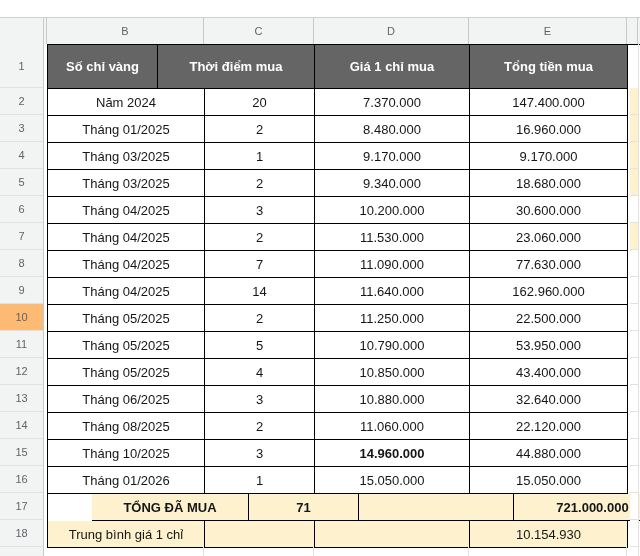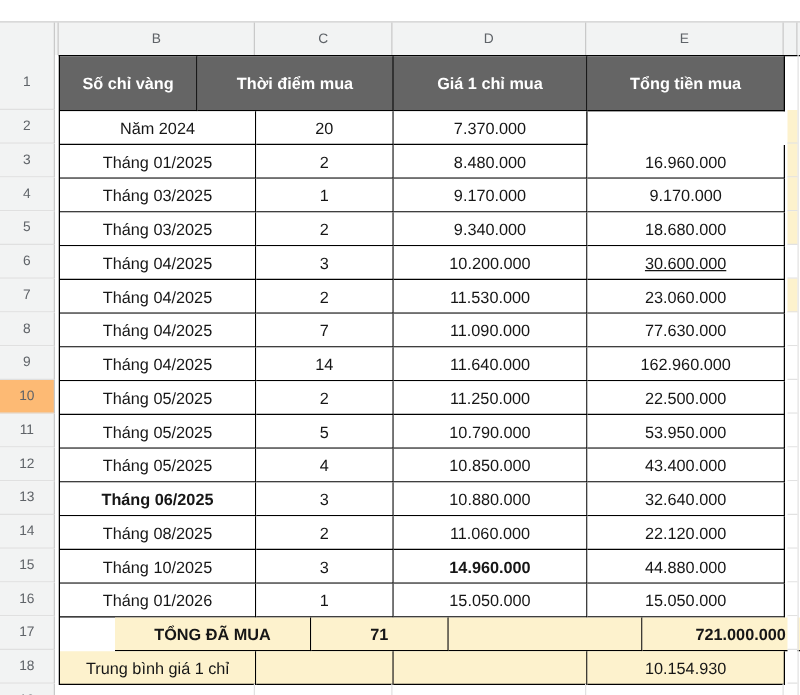--- a/index.html
+++ b/index.html
@@ -55,20 +55,21 @@
       <div style="display: flex; height: 44px;">
         <div class="tcell" style="width: 110px; height: 100%; border-right: 1.5px solid rgb(0, 0, 0); border-bottom: 1.5px solid rgb(0, 0, 0); background: rgb(101, 101, 101); color: rgb(255, 255, 255); font-weight: bold;">Số chỉ vàng</div>
         <div class="tcell" style="width: 157px; height: 100%; border-right: 1.5px solid rgb(0, 0, 0); border-bottom: 1.5px solid rgb(0, 0, 0); background: rgb(101, 101, 101); color: rgb(255, 255, 255); font-weight: bold;">Thời điểm mua</div>
         <div class="tcell" style="width: 155px; height: 100%; border-right: 1.5px solid rgb(0, 0, 0); border-bottom: 1.5px solid rgb(0, 0, 0); background: rgb(101, 101, 101); color: rgb(255, 255, 255); font-weight: bold;">Giá 1 chỉ mua</div>
         <div class="tcell" style="width: 158px; height: 100%; border-right: 1.5px solid rgb(0, 0, 0); border-bottom: 1.5px solid rgb(0, 0, 0); background: rgb(101, 101, 101); color: rgb(255, 255, 255); font-weight: bold;">Tổng tiền mua</div>
       </div>
       <div style="display: flex; height: 27px;">
         <div class="tcell" style="width: 157px; height: 100%; border-right: 1.5px solid rgb(0, 0, 0); border-bottom: 1.5px solid rgb(0, 0, 0); background: rgb(255, 255, 255); color: rgb(22, 22, 22); font-weight: normal;">Năm 2024</div>
         <div class="tcell" style="width: 110px; height: 100%; border-right: 1.5px solid rgb(0, 0, 0); border-bottom: 1.5px solid rgb(0, 0, 0); background: rgb(255, 255, 255); color: rgb(22, 22, 22); font-weight: normal;">20</div>
         <div class="tcell" style="width: 155px; height: 100%; border-right: 1.5px solid rgb(0, 0, 0); border-bottom: 1.5px solid rgb(0, 0, 0); background: rgb(255, 255, 255); color: rgb(22, 22, 22); font-weight: normal;">7.370.000</div>
+        <div class="tcell" style="width: 158px; height: 100%; border-right: 1.5px solid rgb(0, 0, 0); border-bottom: 1.5px solid rgb(0, 0, 0); background: rgb(255, 255, 255); color: rgb(22, 22, 22); font-weight: normal;">147.400.000</div>
       </div>
       <div style="display: flex; height: 27px;">
         <div class="tcell" style="width: 157px; height: 100%; border-right: 1.5px solid rgb(0, 0, 0); border-bottom: 1.5px solid rgb(0, 0, 0); background: rgb(255, 255, 255); color: rgb(22, 22, 22); font-weight: normal;">Tháng 01/2025</div>
         <div class="tcell" style="width: 110px; height: 100%; border-right: 1.5px solid rgb(0, 0, 0); border-bottom: 1.5px solid rgb(0, 0, 0); background: rgb(255, 255, 255); color: rgb(22, 22, 22); font-weight: normal;">2</div>
         <div class="tcell" style="width: 155px; height: 100%; border-right: 1.5px solid rgb(0, 0, 0); border-bottom: 1.5px solid rgb(0, 0, 0); background: rgb(255, 255, 255); color: rgb(22, 22, 22); font-weight: normal;">8.480.000</div>
         <div class="tcell" style="width: 158px; height: 100%; border-right: 1.5px solid rgb(0, 0, 0); border-bottom: 1.5px solid rgb(0, 0, 0); background: rgb(255, 255, 255); color: rgb(22, 22, 22); font-weight: normal;">16.960.000</div>
       </div>
       <div style="display: flex; height: 27px;">
         <div class="tcell" style="width: 157px; height: 100%; border-right: 1.5px solid rgb(0, 0, 0); border-bottom: 1.5px solid rgb(0, 0, 0); background: rgb(255, 255, 255); color: rgb(22, 22, 22); font-weight: normal;">Tháng 03/2025</div>
         <div class="tcell" style="width: 110px; height: 100%; border-right: 1.5px solid rgb(0, 0, 0); border-bottom: 1.5px solid rgb(0, 0, 0); background: rgb(255, 255, 255); color: rgb(22, 22, 22); font-weight: normal;">1</div>
@@ -78,21 +79,21 @@
       <div style="display: flex; height: 27px;">
         <div class="tcell" style="width: 157px; height: 100%; border-right: 1.5px solid rgb(0, 0, 0); border-bottom: 1.5px solid rgb(0, 0, 0); background: rgb(255, 255, 255); color: rgb(22, 22, 22); font-weight: normal;">Tháng 03/2025</div>
         <div class="tcell" style="width: 110px; height: 100%; border-right: 1.5px solid rgb(0, 0, 0); border-bottom: 1.5px solid rgb(0, 0, 0); background: rgb(255, 255, 255); color: rgb(22, 22, 22); font-weight: normal;">2</div>
         <div class="tcell" style="width: 155px; height: 100%; border-right: 1.5px solid rgb(0, 0, 0); border-bottom: 1.5px solid rgb(0, 0, 0); background: rgb(255, 255, 255); color: rgb(22, 22, 22); font-weight: normal;">9.340.000</div>
         <div class="tcell" style="width: 158px; height: 100%; border-right: 1.5px solid rgb(0, 0, 0); border-bottom: 1.5px solid rgb(0, 0, 0); background: rgb(255, 255, 255); color: rgb(22, 22, 22); font-weight: normal;">18.680.000</div>
       </div>
       <div style="display: flex; height: 27px;">
         <div class="tcell" style="width: 157px; height: 100%; border-right: 1.5px solid rgb(0, 0, 0); border-bottom: 1.5px solid rgb(0, 0, 0); background: rgb(255, 255, 255); color: rgb(22, 22, 22); font-weight: normal;">Tháng 04/2025</div>
         <div class="tcell" style="width: 110px; height: 100%; border-right: 1.5px solid rgb(0, 0, 0); border-bottom: 1.5px solid rgb(0, 0, 0); background: rgb(255, 255, 255); color: rgb(22, 22, 22); font-weight: normal;">3</div>
         <div class="tcell" style="width: 155px; height: 100%; border-right: 1.5px solid rgb(0, 0, 0); border-bottom: 1.5px solid rgb(0, 0, 0); background: rgb(255, 255, 255); color: rgb(22, 22, 22); font-weight: normal;">10.200.000</div>
-        <div class="tcell" style="width: 158px; height: 100%; border-right: 1.5px solid rgb(0, 0, 0); border-bottom: 1.5px solid rgb(0, 0, 0); background: rgb(255, 255, 255); color: rgb(22, 22, 22); font-weight: normal; text-decoration: underline;">30.600.000</div>
+        <div class="tcell" style="width: 158px; height: 100%; border-right: 1.5px solid rgb(0, 0, 0); border-bottom: 1.5px solid rgb(0, 0, 0); background: rgb(255, 255, 255); color: rgb(22, 22, 22); font-weight: normal;">30.600.000</div>
       </div>
       <div style="display: flex; height: 27px;">
         <div class="tcell" style="width: 157px; height: 100%; border-right: 1.5px solid rgb(0, 0, 0); border-bottom: 1.5px solid rgb(0, 0, 0); background: rgb(255, 255, 255); color: rgb(22, 22, 22); font-weight: normal;">Tháng 04/2025</div>
         <div class="tcell" style="width: 110px; height: 100%; border-right: 1.5px solid rgb(0, 0, 0); border-bottom: 1.5px solid rgb(0, 0, 0); background: rgb(255, 255, 255); color: rgb(22, 22, 22); font-weight: normal;">2</div>
         <div class="tcell" style="width: 155px; height: 100%; border-right: 1.5px solid rgb(0, 0, 0); border-bottom: 1.5px solid rgb(0, 0, 0); background: rgb(255, 255, 255); color: rgb(22, 22, 22); font-weight: normal;">11.530.000</div>
         <div class="tcell" style="width: 158px; height: 100%; border-right: 1.5px solid rgb(0, 0, 0); border-bottom: 1.5px solid rgb(0, 0, 0); background: rgb(255, 255, 255); color: rgb(22, 22, 22); font-weight: normal;">23.060.000</div>
       </div>
       <div style="display: flex; height: 27px;">
         <div class="tcell" style="width: 157px; height: 100%; border-right: 1.5px solid rgb(0, 0, 0); border-bottom: 1.5px solid rgb(0, 0, 0); background: rgb(255, 255, 255); color: rgb(22, 22, 22); font-weight: normal;">Tháng 04/2025</div>
         <div class="tcell" style="width: 110px; height: 100%; border-right: 1.5px solid rgb(0, 0, 0); border-bottom: 1.5px solid rgb(0, 0, 0); background: rgb(255, 255, 255); color: rgb(22, 22, 22); font-weight: normal;">7</div>
@@ -117,21 +118,21 @@
         <div class="tcell" style="width: 155px; height: 100%; border-right: 1.5px solid rgb(0, 0, 0); border-bottom: 1.5px solid rgb(0, 0, 0); background: rgb(255, 255, 255); color: rgb(22, 22, 22); font-weight: normal;">10.790.000</div>
         <div class="tcell" style="width: 158px; height: 100%; border-right: 1.5px solid rgb(0, 0, 0); border-bottom: 1.5px solid rgb(0, 0, 0); background: rgb(255, 255, 255); color: rgb(22, 22, 22); font-weight: normal;">53.950.000</div>
       </div>
       <div style="display: flex; height: 27px;">
         <div class="tcell" style="width: 157px; height: 100%; border-right: 1.5px solid rgb(0, 0, 0); border-bottom: 1.5px solid rgb(0, 0, 0); background: rgb(255, 255, 255); color: rgb(22, 22, 22); font-weight: normal;">Tháng 05/2025</div>
         <div class="tcell" style="width: 110px; height: 100%; border-right: 1.5px solid rgb(0, 0, 0); border-bottom: 1.5px solid rgb(0, 0, 0); background: rgb(255, 255, 255); color: rgb(22, 22, 22); font-weight: normal;">4</div>
         <div class="tcell" style="width: 155px; height: 100%; border-right: 1.5px solid rgb(0, 0, 0); border-bottom: 1.5px solid rgb(0, 0, 0); background: rgb(255, 255, 255); color: rgb(22, 22, 22); font-weight: normal;">10.850.000</div>
         <div class="tcell" style="width: 158px; height: 100%; border-right: 1.5px solid rgb(0, 0, 0); border-bottom: 1.5px solid rgb(0, 0, 0); background: rgb(255, 255, 255); color: rgb(22, 22, 22); font-weight: normal;">43.400.000</div>
       </div>
       <div style="display: flex; height: 27px;">
-        <div class="tcell" style="width: 157px; height: 100%; border-right: 1.5px solid rgb(0, 0, 0); border-bottom: 1.5px solid rgb(0, 0, 0); background: rgb(255, 255, 255); color: rgb(22, 22, 22); font-weight: bold;">Tháng 06/2025</div>
+        <div class="tcell" style="width: 157px; height: 100%; border-right: 1.5px solid rgb(0, 0, 0); border-bottom: 1.5px solid rgb(0, 0, 0); background: rgb(255, 255, 255); color: rgb(22, 22, 22); font-weight: normal;">Tháng 06/2025</div>
         <div class="tcell" style="width: 110px; height: 100%; border-right: 1.5px solid rgb(0, 0, 0); border-bottom: 1.5px solid rgb(0, 0, 0); background: rgb(255, 255, 255); color: rgb(22, 22, 22); font-weight: normal;">3</div>
         <div class="tcell" style="width: 155px; height: 100%; border-right: 1.5px solid rgb(0, 0, 0); border-bottom: 1.5px solid rgb(0, 0, 0); background: rgb(255, 255, 255); color: rgb(22, 22, 22); font-weight: normal;">10.880.000</div>
         <div class="tcell" style="width: 158px; height: 100%; border-right: 1.5px solid rgb(0, 0, 0); border-bottom: 1.5px solid rgb(0, 0, 0); background: rgb(255, 255, 255); color: rgb(22, 22, 22); font-weight: normal;">32.640.000</div>
       </div>
       <div style="display: flex; height: 27px;">
         <div class="tcell" style="width: 157px; height: 100%; border-right: 1.5px solid rgb(0, 0, 0); border-bottom: 1.5px solid rgb(0, 0, 0); background: rgb(255, 255, 255); color: rgb(22, 22, 22); font-weight: normal;">Tháng 08/2025</div>
         <div class="tcell" style="width: 110px; height: 100%; border-right: 1.5px solid rgb(0, 0, 0); border-bottom: 1.5px solid rgb(0, 0, 0); background: rgb(255, 255, 255); color: rgb(22, 22, 22); font-weight: normal;">2</div>
         <div class="tcell" style="width: 155px; height: 100%; border-right: 1.5px solid rgb(0, 0, 0); border-bottom: 1.5px solid rgb(0, 0, 0); background: rgb(255, 255, 255); color: rgb(22, 22, 22); font-weight: normal;">11.060.000</div>
         <div class="tcell" style="width: 158px; height: 100%; border-right: 1.5px solid rgb(0, 0, 0); border-bottom: 1.5px solid rgb(0, 0, 0); background: rgb(255, 255, 255); color: rgb(22, 22, 22); font-weight: normal;">22.120.000</div>
       </div>

